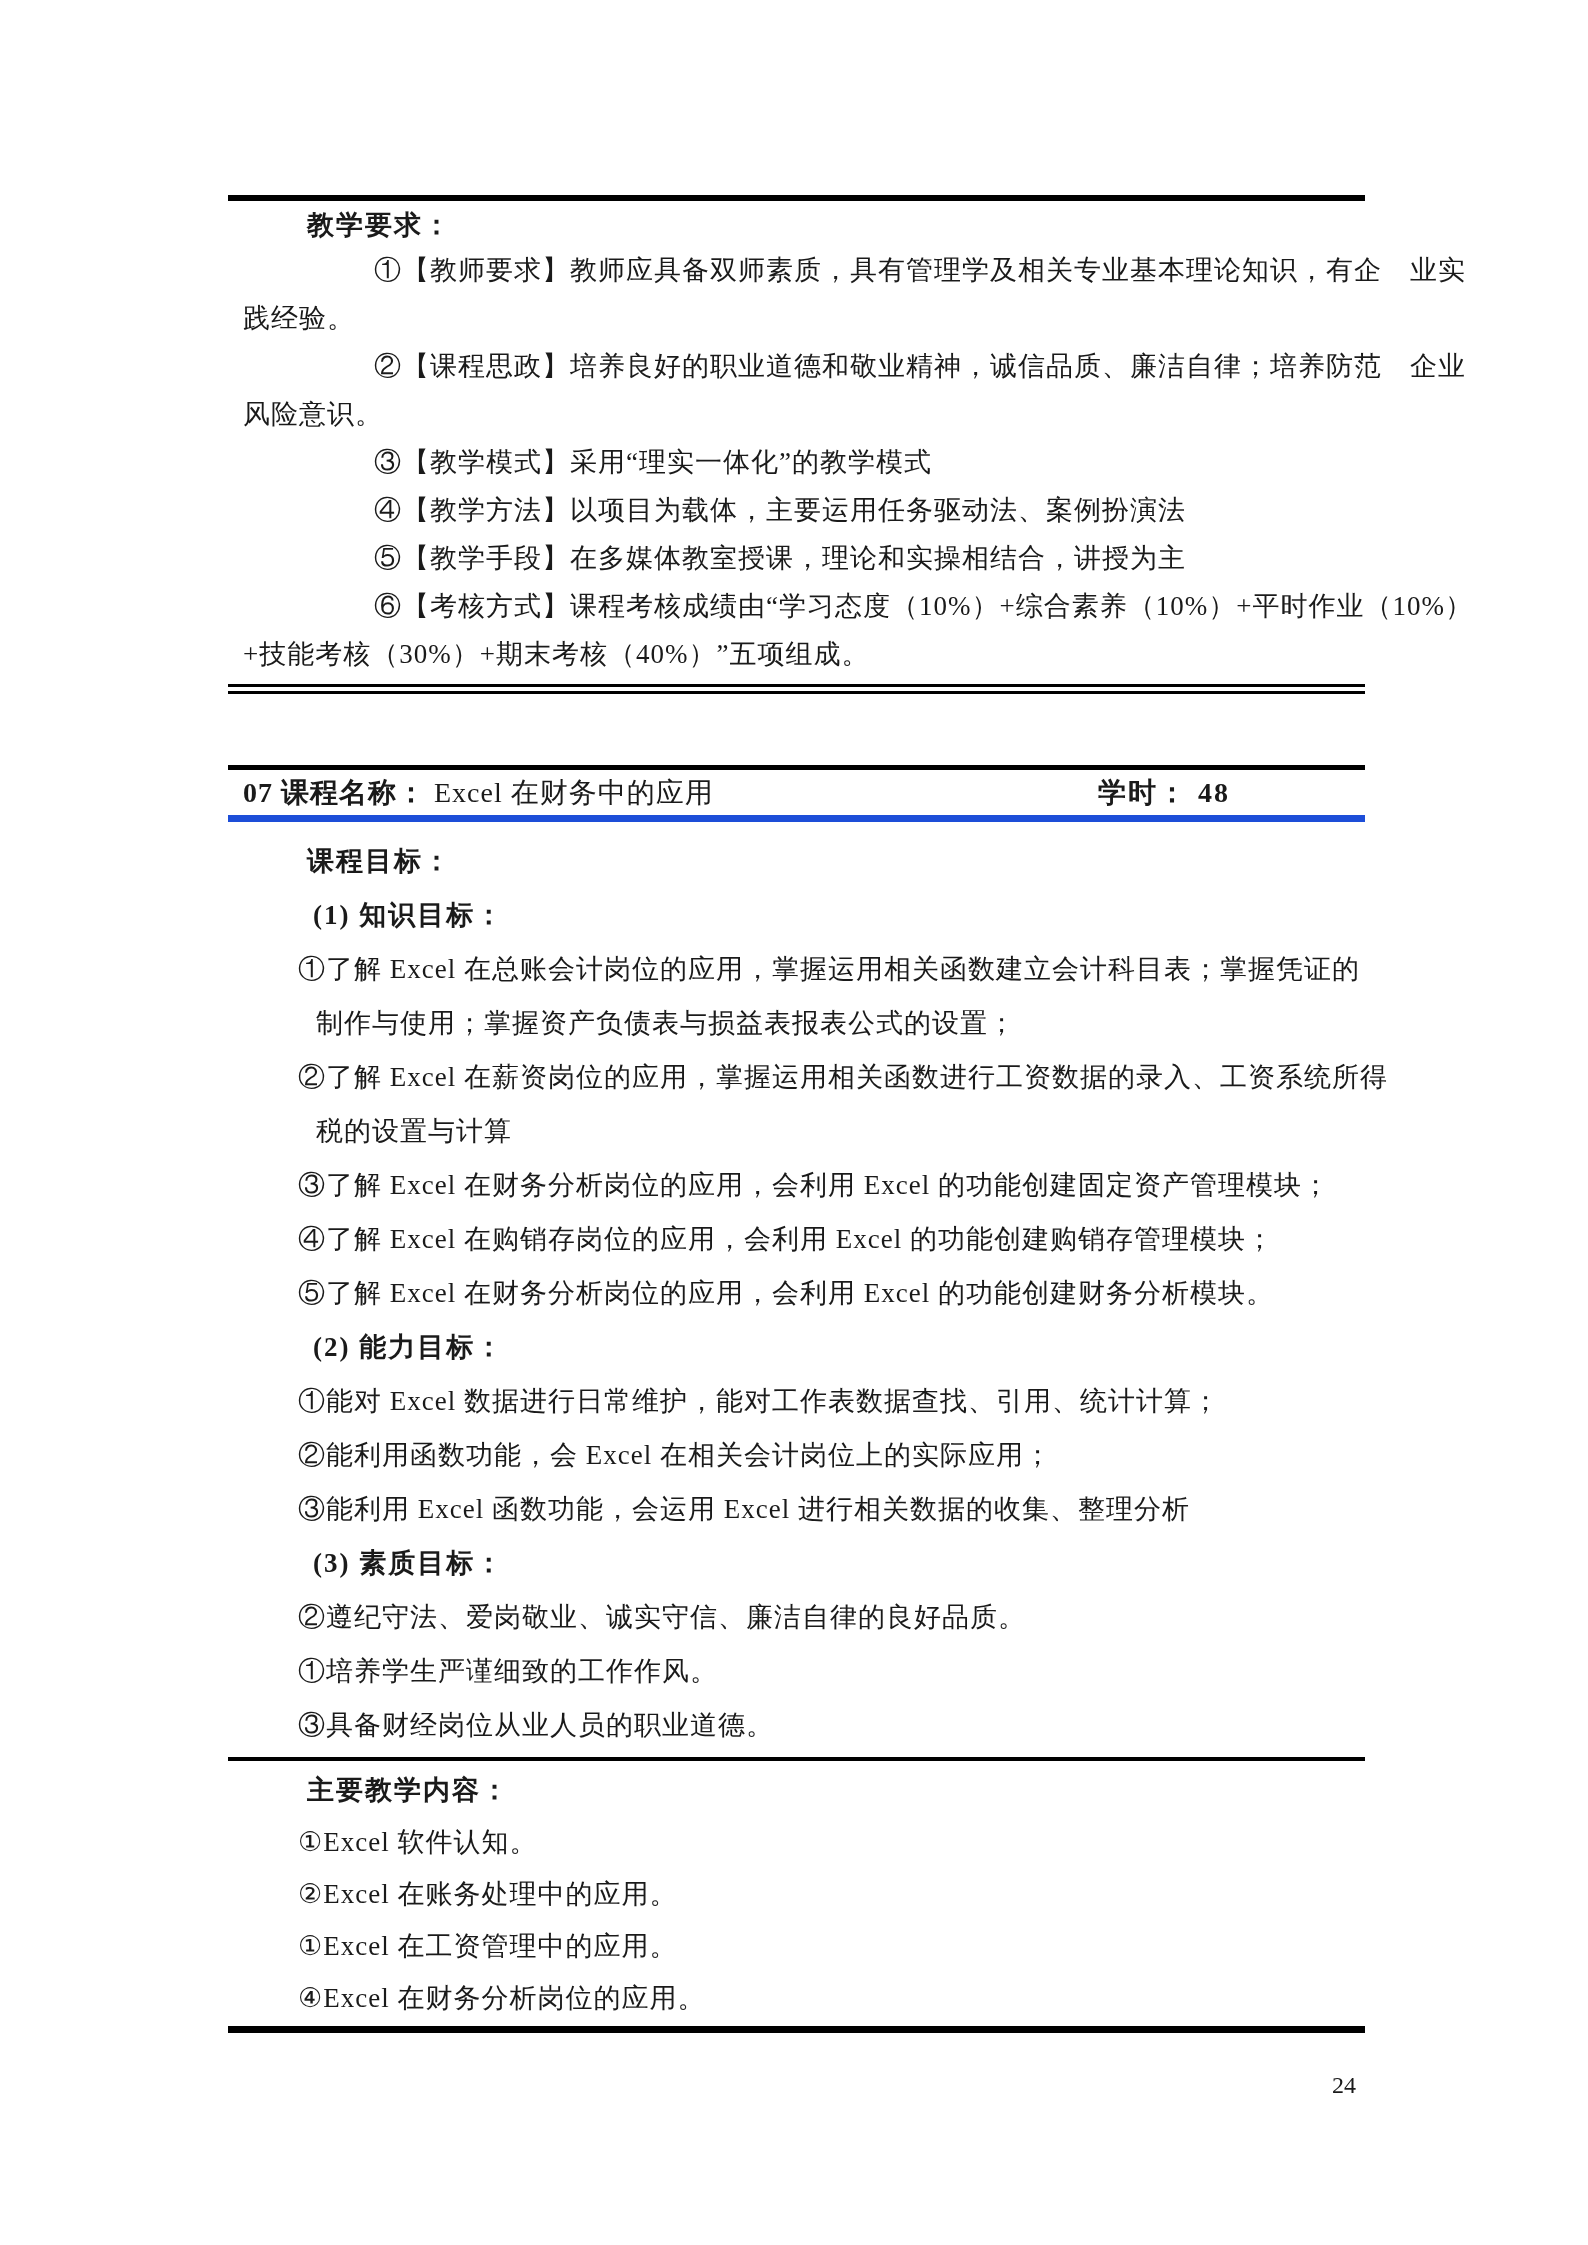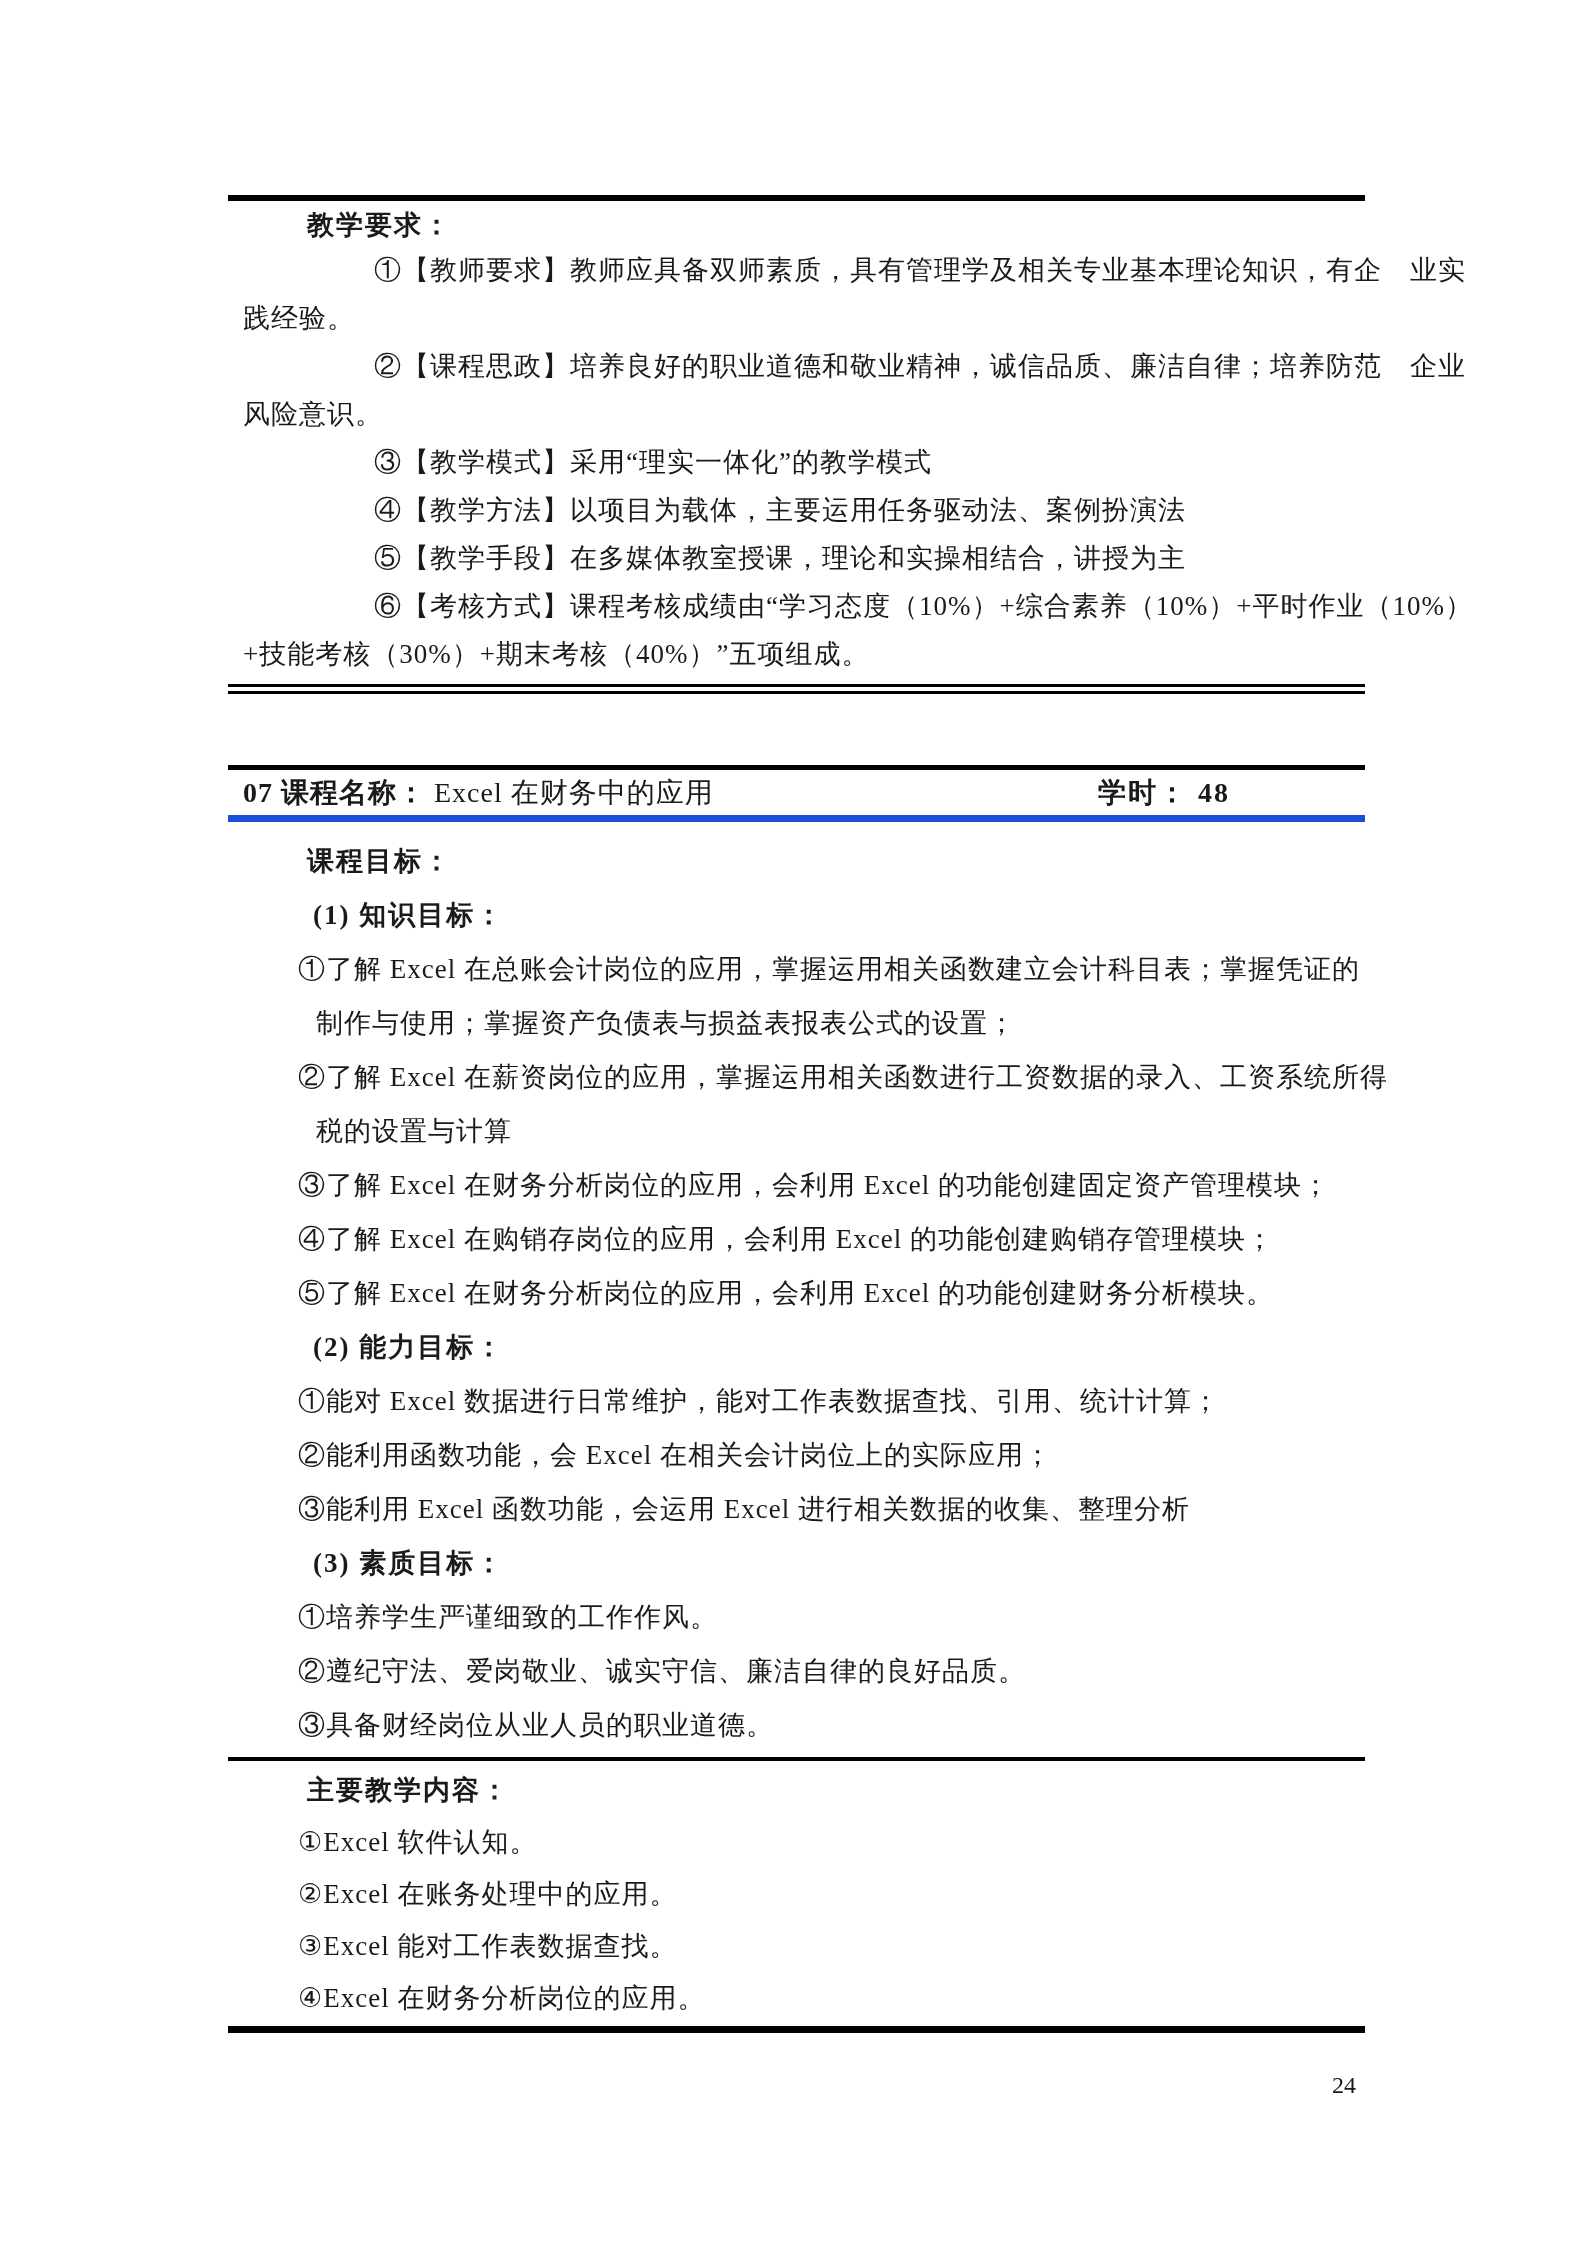--- a/index.html
+++ b/index.html
@@ -96,32 +96,32 @@
     <div class="cb-line">③了解 Excel 在财务分析岗位的应用，会利用 Excel 的功能创建固定资产管理模块；</div>
     <div class="cb-line">④了解 Excel 在购销存岗位的应用，会利用 Excel 的功能创建购销存管理模块；</div>
     <div class="cb-line">⑤了解 Excel 在财务分析岗位的应用，会利用 Excel 的功能创建财务分析模块。</div>
 
     <div class="cb-sub">(2) 能力目标：</div>
     <div class="cb-line">①能对 Excel 数据进行日常维护，能对工作表数据查找、引用、统计计算；</div>
     <div class="cb-line">②能利用函数功能，会 Excel 在相关会计岗位上的实际应用；</div>
     <div class="cb-line">③能利用 Excel 函数功能，会运用 Excel 进行相关数据的收集、整理分析</div>
 
     <div class="cb-sub">(3) 素质目标：</div>
+    <div class="cb-line">②遵纪守法、爱岗敬业、诚实守信、廉洁自律的良好品质。</div>
     <div class="cb-line">①培养学生严谨细致的工作作风。</div>
-    <div class="cb-line">②遵纪守法、爱岗敬业、诚实守信、廉洁自律的良好品质。</div>
     <div class="cb-line">③具备财经岗位从业人员的职业道德。</div>
   </div>
 
   <div class="rule rule-mid"></div>
 
   <div class="mc-section">
     <div class="mc-heading">主要教学内容：</div>
     <div class="mc-line">①Excel 软件认知。</div>
     <div class="mc-line">②Excel 在账务处理中的应用。</div>
-    <div class="mc-line">③Excel 能对工作表数据查找。</div>
+    <div class="mc-line">①Excel 在工资管理中的应用。</div>
     <div class="mc-line">④Excel 在财务分析岗位的应用。</div>
   </div>
 
   <div class="rule rule-bottom"></div>
 
   <div class="page-number">24</div>
 
 </div>
 
 </body></html>

